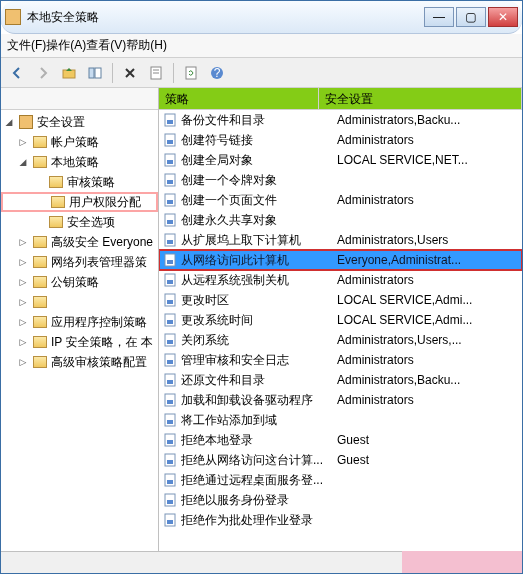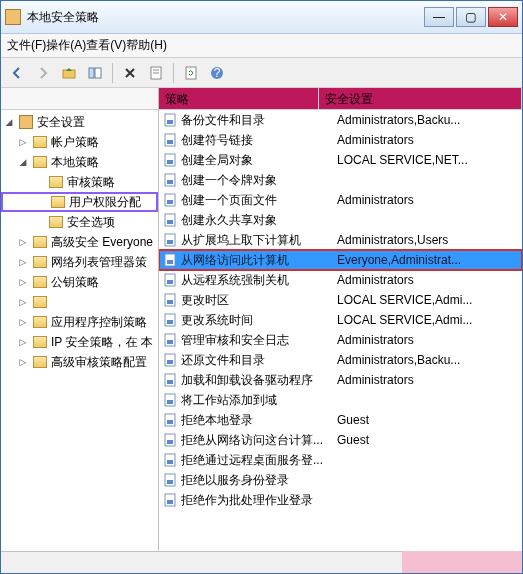--- a/index.html
+++ b/index.html
@@ -1,18 +1,18 @@
 <!DOCTYPE html>
 <html><head>
 <meta charset="utf-8">
 <style>
 * { box-sizing: border-box; margin: 0; padding: 0; font-family: "Microsoft YaHei", "SimSun", sans-serif; font-size: 12px; }
 body { background: #fff; width: 523px; height: 574px; overflow: hidden; }
 .window { width: 523px; height: 574px; border: 1px solid #3a6ea5; background: #fff; display: flex; flex-direction: column; }
-.titlebar { height: 30px; background: linear-gradient(#f7fbff,#dce9f7); display: flex; align-items: center; padding: 16px 4px; border-bottom: 1px solid #b5c7de; }
+.titlebar { height: 30px; background: linear-gradient(#f7fbff,#dce9f7); display: flex; align-items: center; padding: 16px 4px; border-bottom: 1px solid #b5c7de; border-radius: 14px; }
 .title-icon { width: 16px; height: 16px; background: #f0c070; border: 1px solid #a67c2e; margin-right: 6px; }
 .title-text { flex: 1; color: #000; }
 .winbtns { display: flex; gap: 2px; }
 .winbtn { width: 30px; height: 20px; border: 1px solid #7a95b8; background: linear-gradient(#eaf2fb,#c9dcf0); display: flex; align-items: center; justify-content: center; font-size: 12px; cursor: pointer; }
 .winbtn.close { background: linear-gradient(#f5a0a0,#d04040); color: #fff; border-color: #a03030; }
 .menubar { height: 24px; display: flex; align-items: center; padding: 0 6px; border-bottom: 1px solid #d0d0d0; background: #f7f7f7; }
 .menu-item { cursor: pointer; }
 .toolbar { height: 30px; display: flex; align-items: center; padding: 0 4px; gap: 2px; border-bottom: 1px solid #d0d0d0; background: #f0f0f0; }
 .tbtn { width: 24px; height: 24px; display: flex; align-items: center; justify-content: center; cursor: pointer; border: 1px solid transparent; }
 .tbtn svg { width: 16px; height: 16px; }
@@ -22,23 +22,23 @@
 .tree-header { height: 22px; border-bottom: 1px solid #d0d0d0; background: #f7f7f7; display: flex; align-items: center; padding-left: 4px; font-weight: normal; }
 .tree { padding: 2px 0; }
 .tree-node { display: flex; align-items: center; height: 20px; cursor: pointer; white-space: nowrap; }
 .expander { width: 12px; height: 12px; display: flex; align-items: center; justify-content: center; font-size: 9px; color: #555; cursor: pointer; }
 .folder-icon { width: 14px; height: 12px; background: linear-gradient(#fce9a8,#f0c860); border: 1px solid #b89040; margin: 0 4px; flex-shrink: 0; }
 .root-icon { width: 14px; height: 14px; background: #f0c070; border: 1px solid #a67c2e; margin: 0 4px; flex-shrink: 0; }
 .node-label { white-space: nowrap; overflow: hidden; }
 .lvl0 { padding-left: 2px; }
 .lvl1 { padding-left: 16px; }
 .lvl2 { padding-left: 32px; }
-.hl-red { border: 2px solid #8b5cf6; }
+.hl-red { border: 2px solid #fca5a5; }
 .list-panel { flex: 1; display: flex; flex-direction: column; overflow: hidden; }
-.list-header { height: 22px; display: flex; border-bottom: 1px solid #d0d0d0; background: #be185d; }
+.list-header { height: 22px; display: flex; border-bottom: 1px solid #d0d0d0; background: #84cc16; }
 .col-h { padding: 3px 6px; border-right: 1px solid #d0d0d0; }
 .col-policy { width: 160px; }
 .col-sec { flex: 1; }
 .list-body { flex: 1; overflow: auto; }
 .row { display: flex; align-items: center; height: 20px; cursor: pointer; }
 .row.selected { background: #3399ff; color: #0f172a; }
 .row.hl { outline: 2px solid #d03030; outline-offset: -1px; }
 .policy-icon { width: 14px; height: 14px; margin: 0 4px; flex-shrink: 0; display: flex; align-items: center; justify-content: center; }
 .policy-icon svg { width: 14px; height: 14px; }
 .cell-policy { width: 156px; white-space: nowrap; overflow: hidden; text-overflow: ellipsis; }
@@ -304,20 +304,30 @@
             <span class="cell-policy">更改系统时间</span>
             <span class="cell-sec">LOCAL SERVICE,Admi...</span>
           </div>
           <div class="row">
             <span class="policy-icon">
               <svg viewBox="0 0 14 14">
                 <rect x="2" y="1" width="10" height="12" fill="#fff" stroke="#7a95b8"></rect>
                 <rect x="4" y="7" width="6" height="4" fill="#5a8ad0"></rect>
               </svg>
             </span>
+            <span class="cell-policy">关闭系统</span>
+            <span class="cell-sec">Administrators,Users,...</span>
+          </div>
+          <div class="row">
+            <span class="policy-icon">
+              <svg viewBox="0 0 14 14">
+                <rect x="2" y="1" width="10" height="12" fill="#fff" stroke="#7a95b8"></rect>
+                <rect x="4" y="7" width="6" height="4" fill="#5a8ad0"></rect>
+              </svg>
+            </span>
             <span class="cell-policy">管理审核和安全日志</span>
             <span class="cell-sec">Administrators</span>
           </div>
           <div class="row">
             <span class="policy-icon">
               <svg viewBox="0 0 14 14">
                 <rect x="2" y="1" width="10" height="12" fill="#fff" stroke="#7a95b8"></rect>
                 <rect x="4" y="7" width="6" height="4" fill="#5a8ad0"></rect>
               </svg>
             </span>

